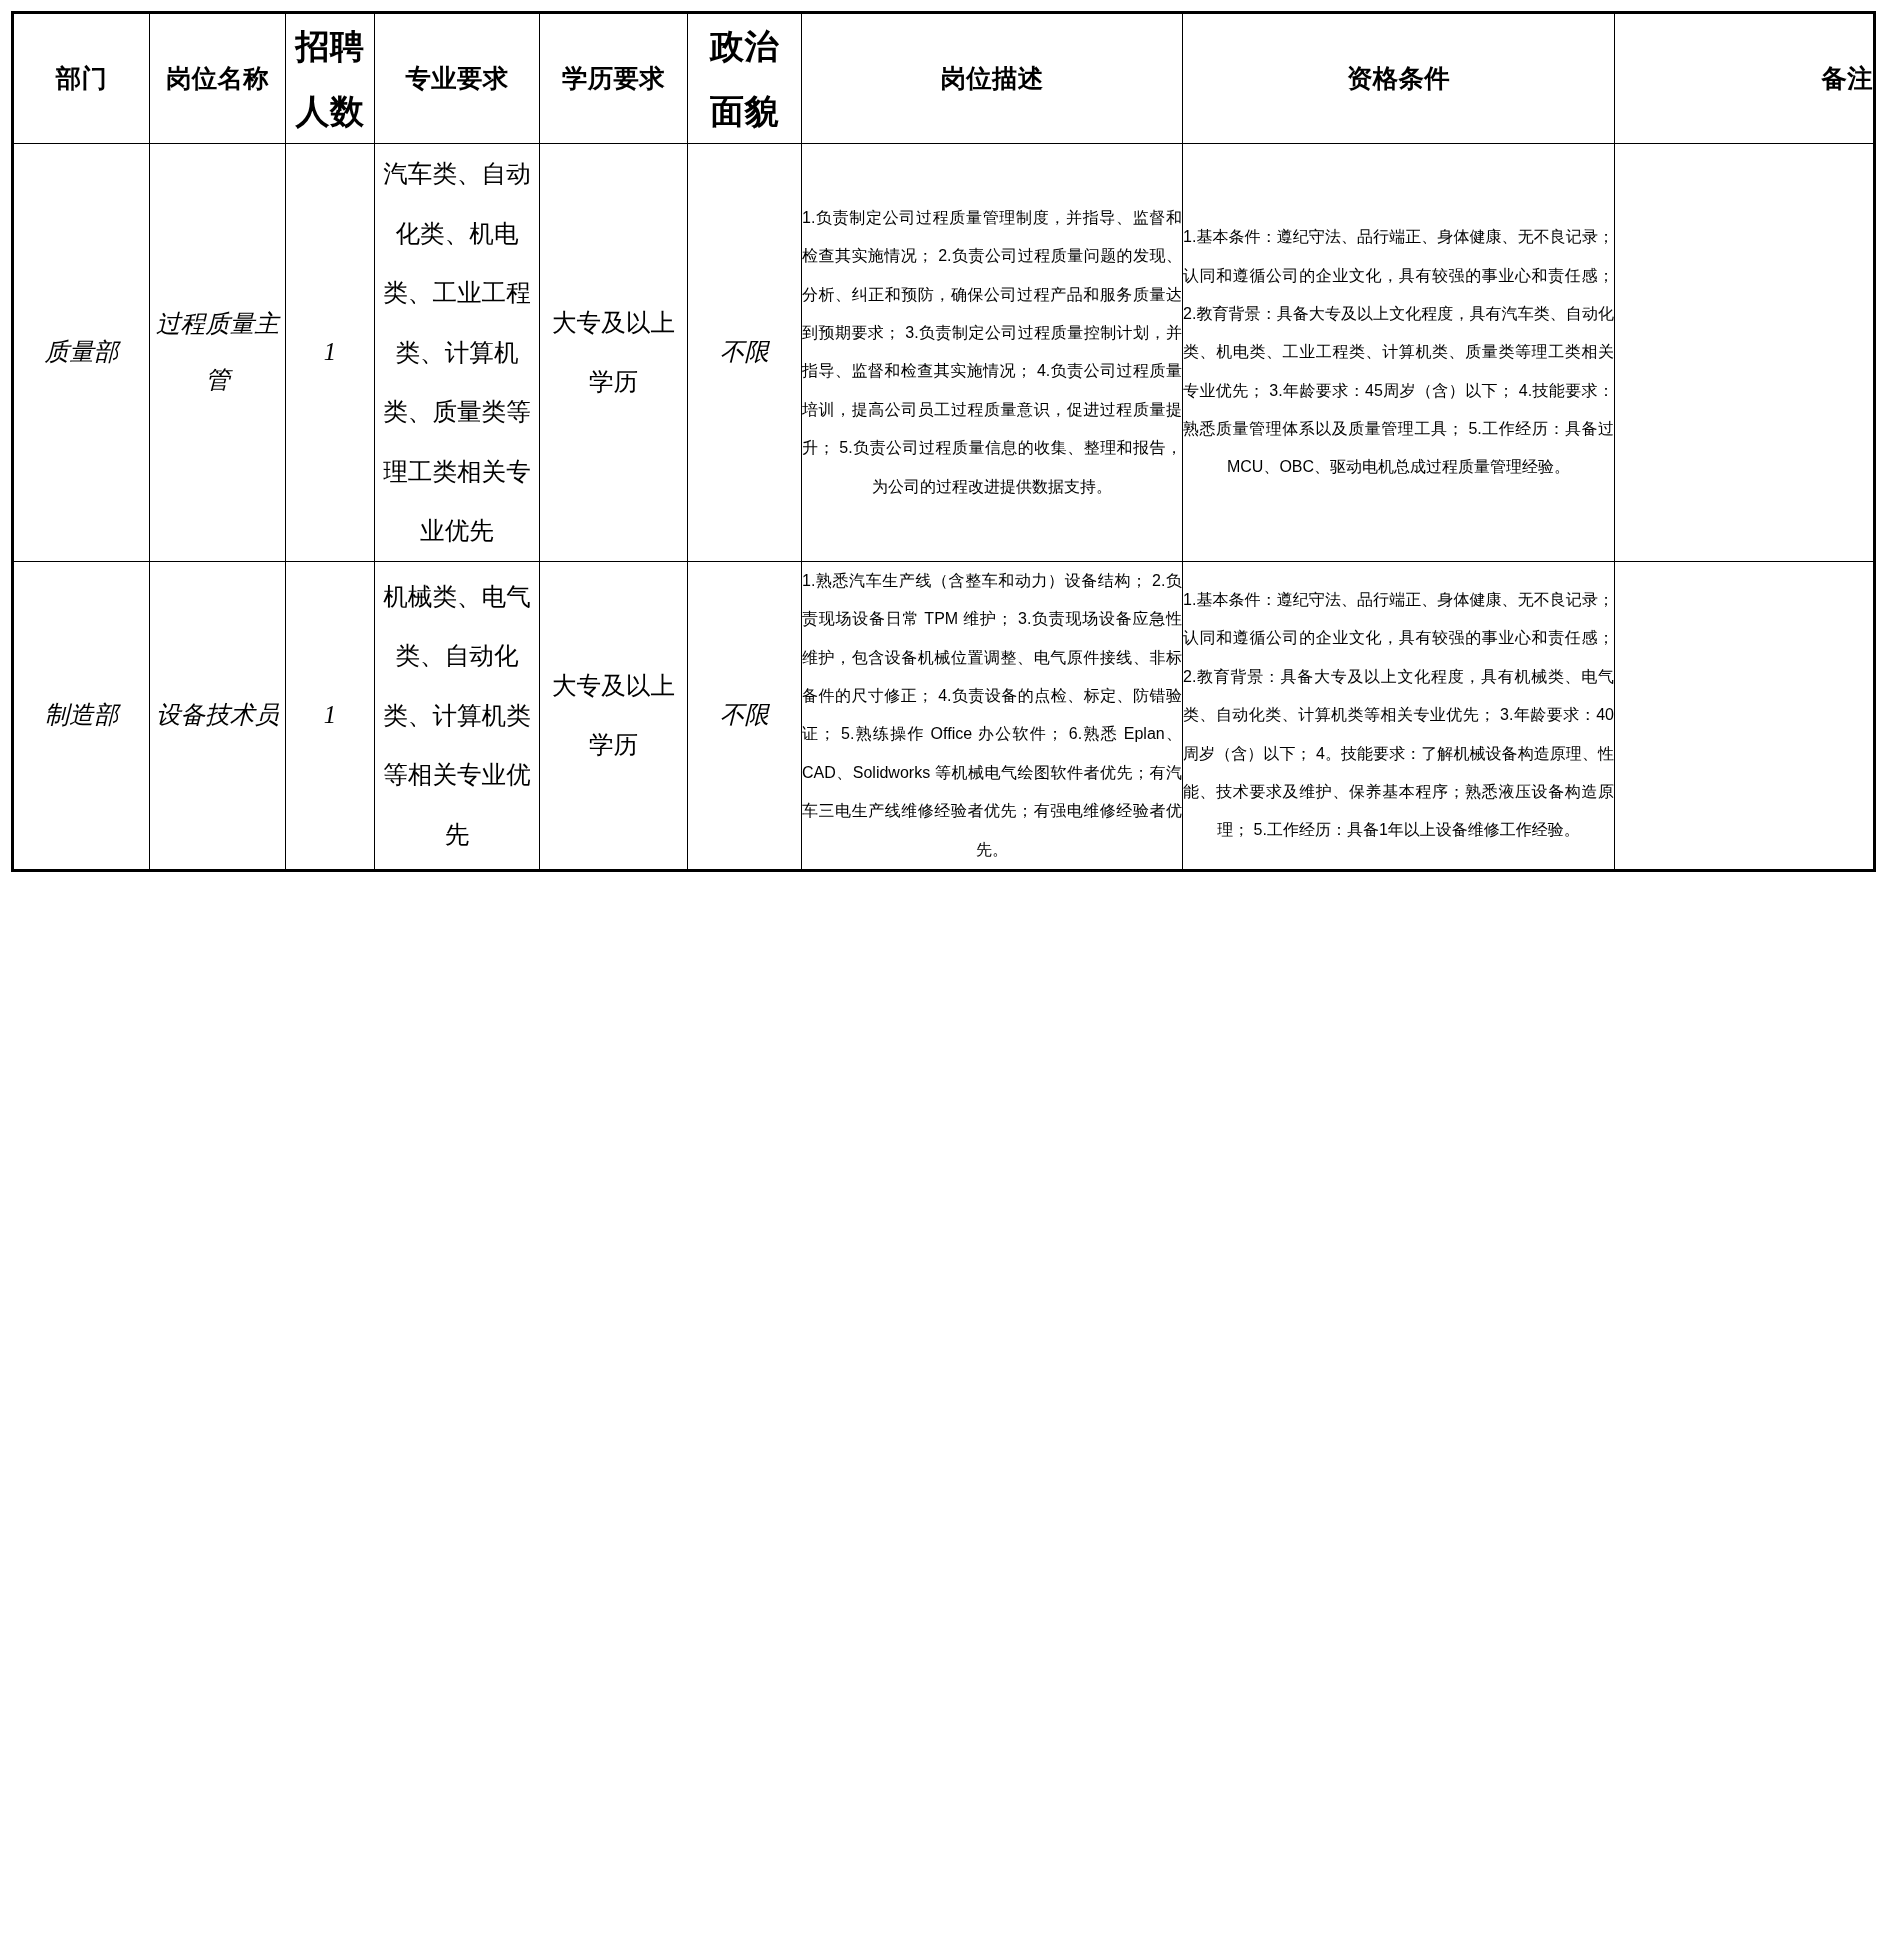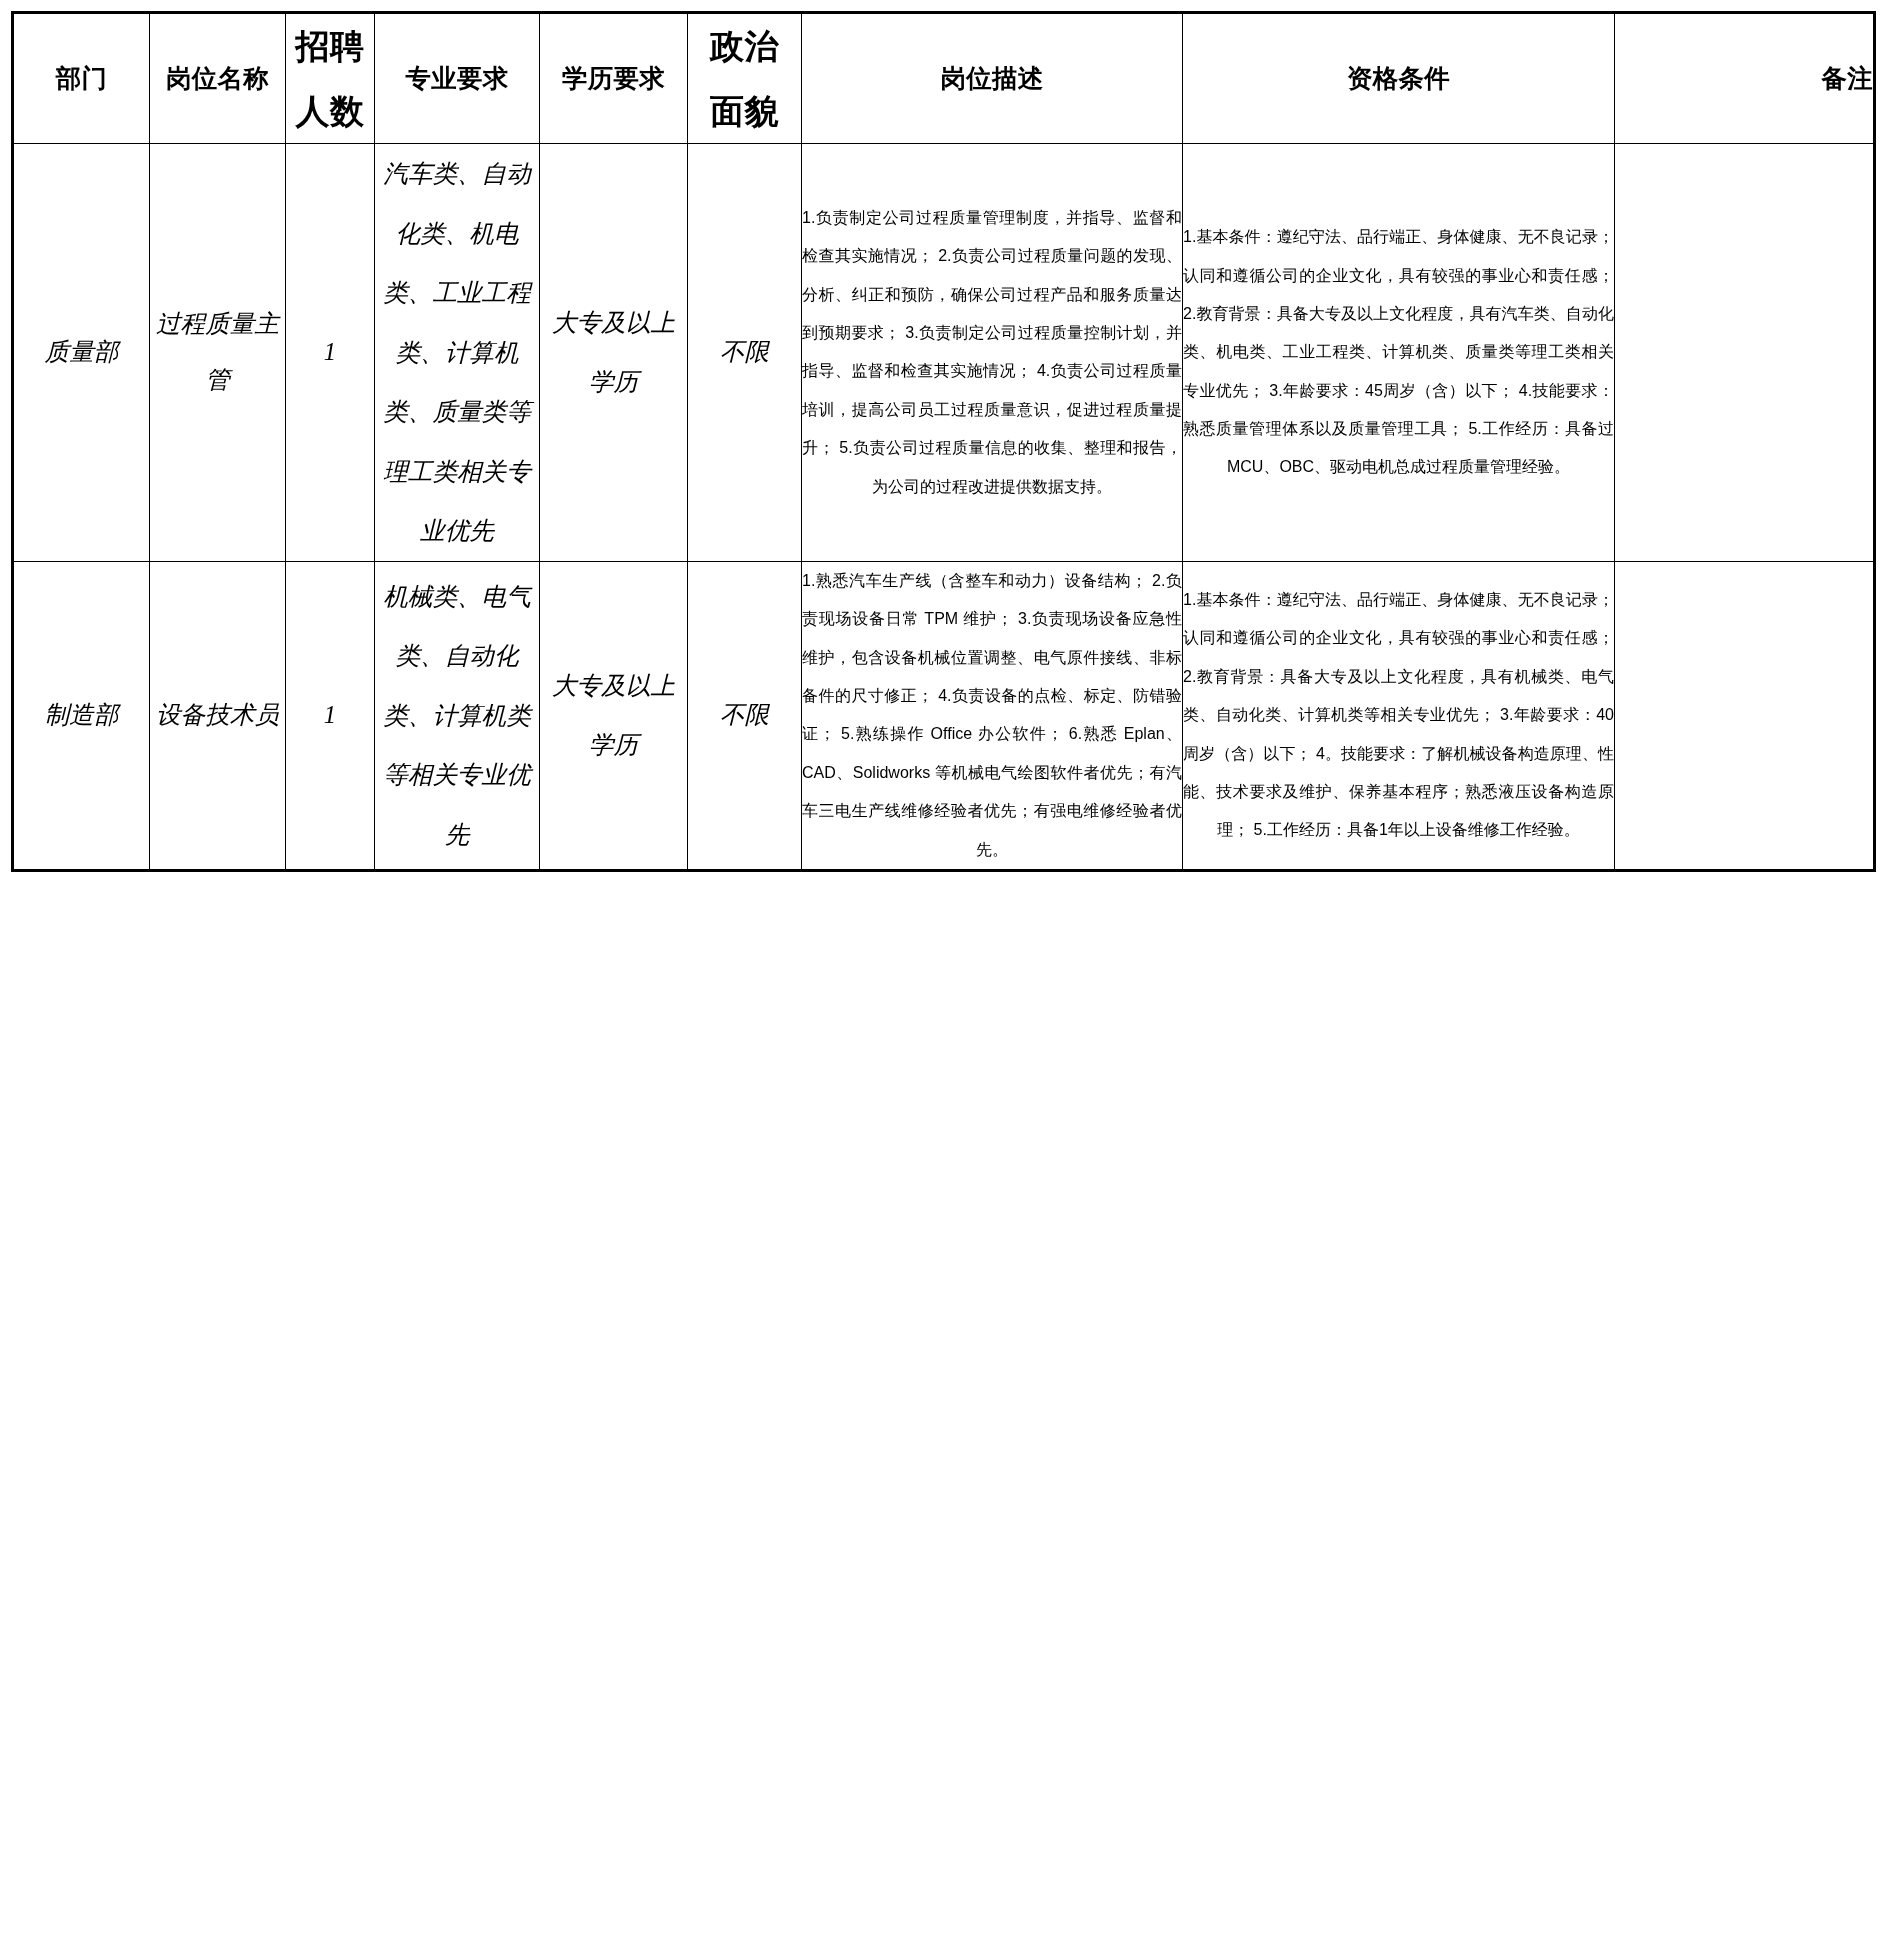--- a/index.html
+++ b/index.html
@@ -81,21 +81,20 @@
     line-height: 2.4;
     padding: 13.6px 8.5px;
     text-align: justify;
     text-align-last: center;
   }
   td.major, td.edu {
     font-size: 24.6px;
     line-height: 2.42;
     text-align: center;
     padding: 6.8px 10.2px;
-    font-style: italic;
   }
   td.num, td.pol, td.dept, td.pos {
     font-size: 24.6px;
     line-height: 2.3;
     text-align: center;
   }
   td.remark { }
   .nowrapnum { font-family: "Liberation Serif", "DejaVu Serif", serif; }
 </style>
 </head>

